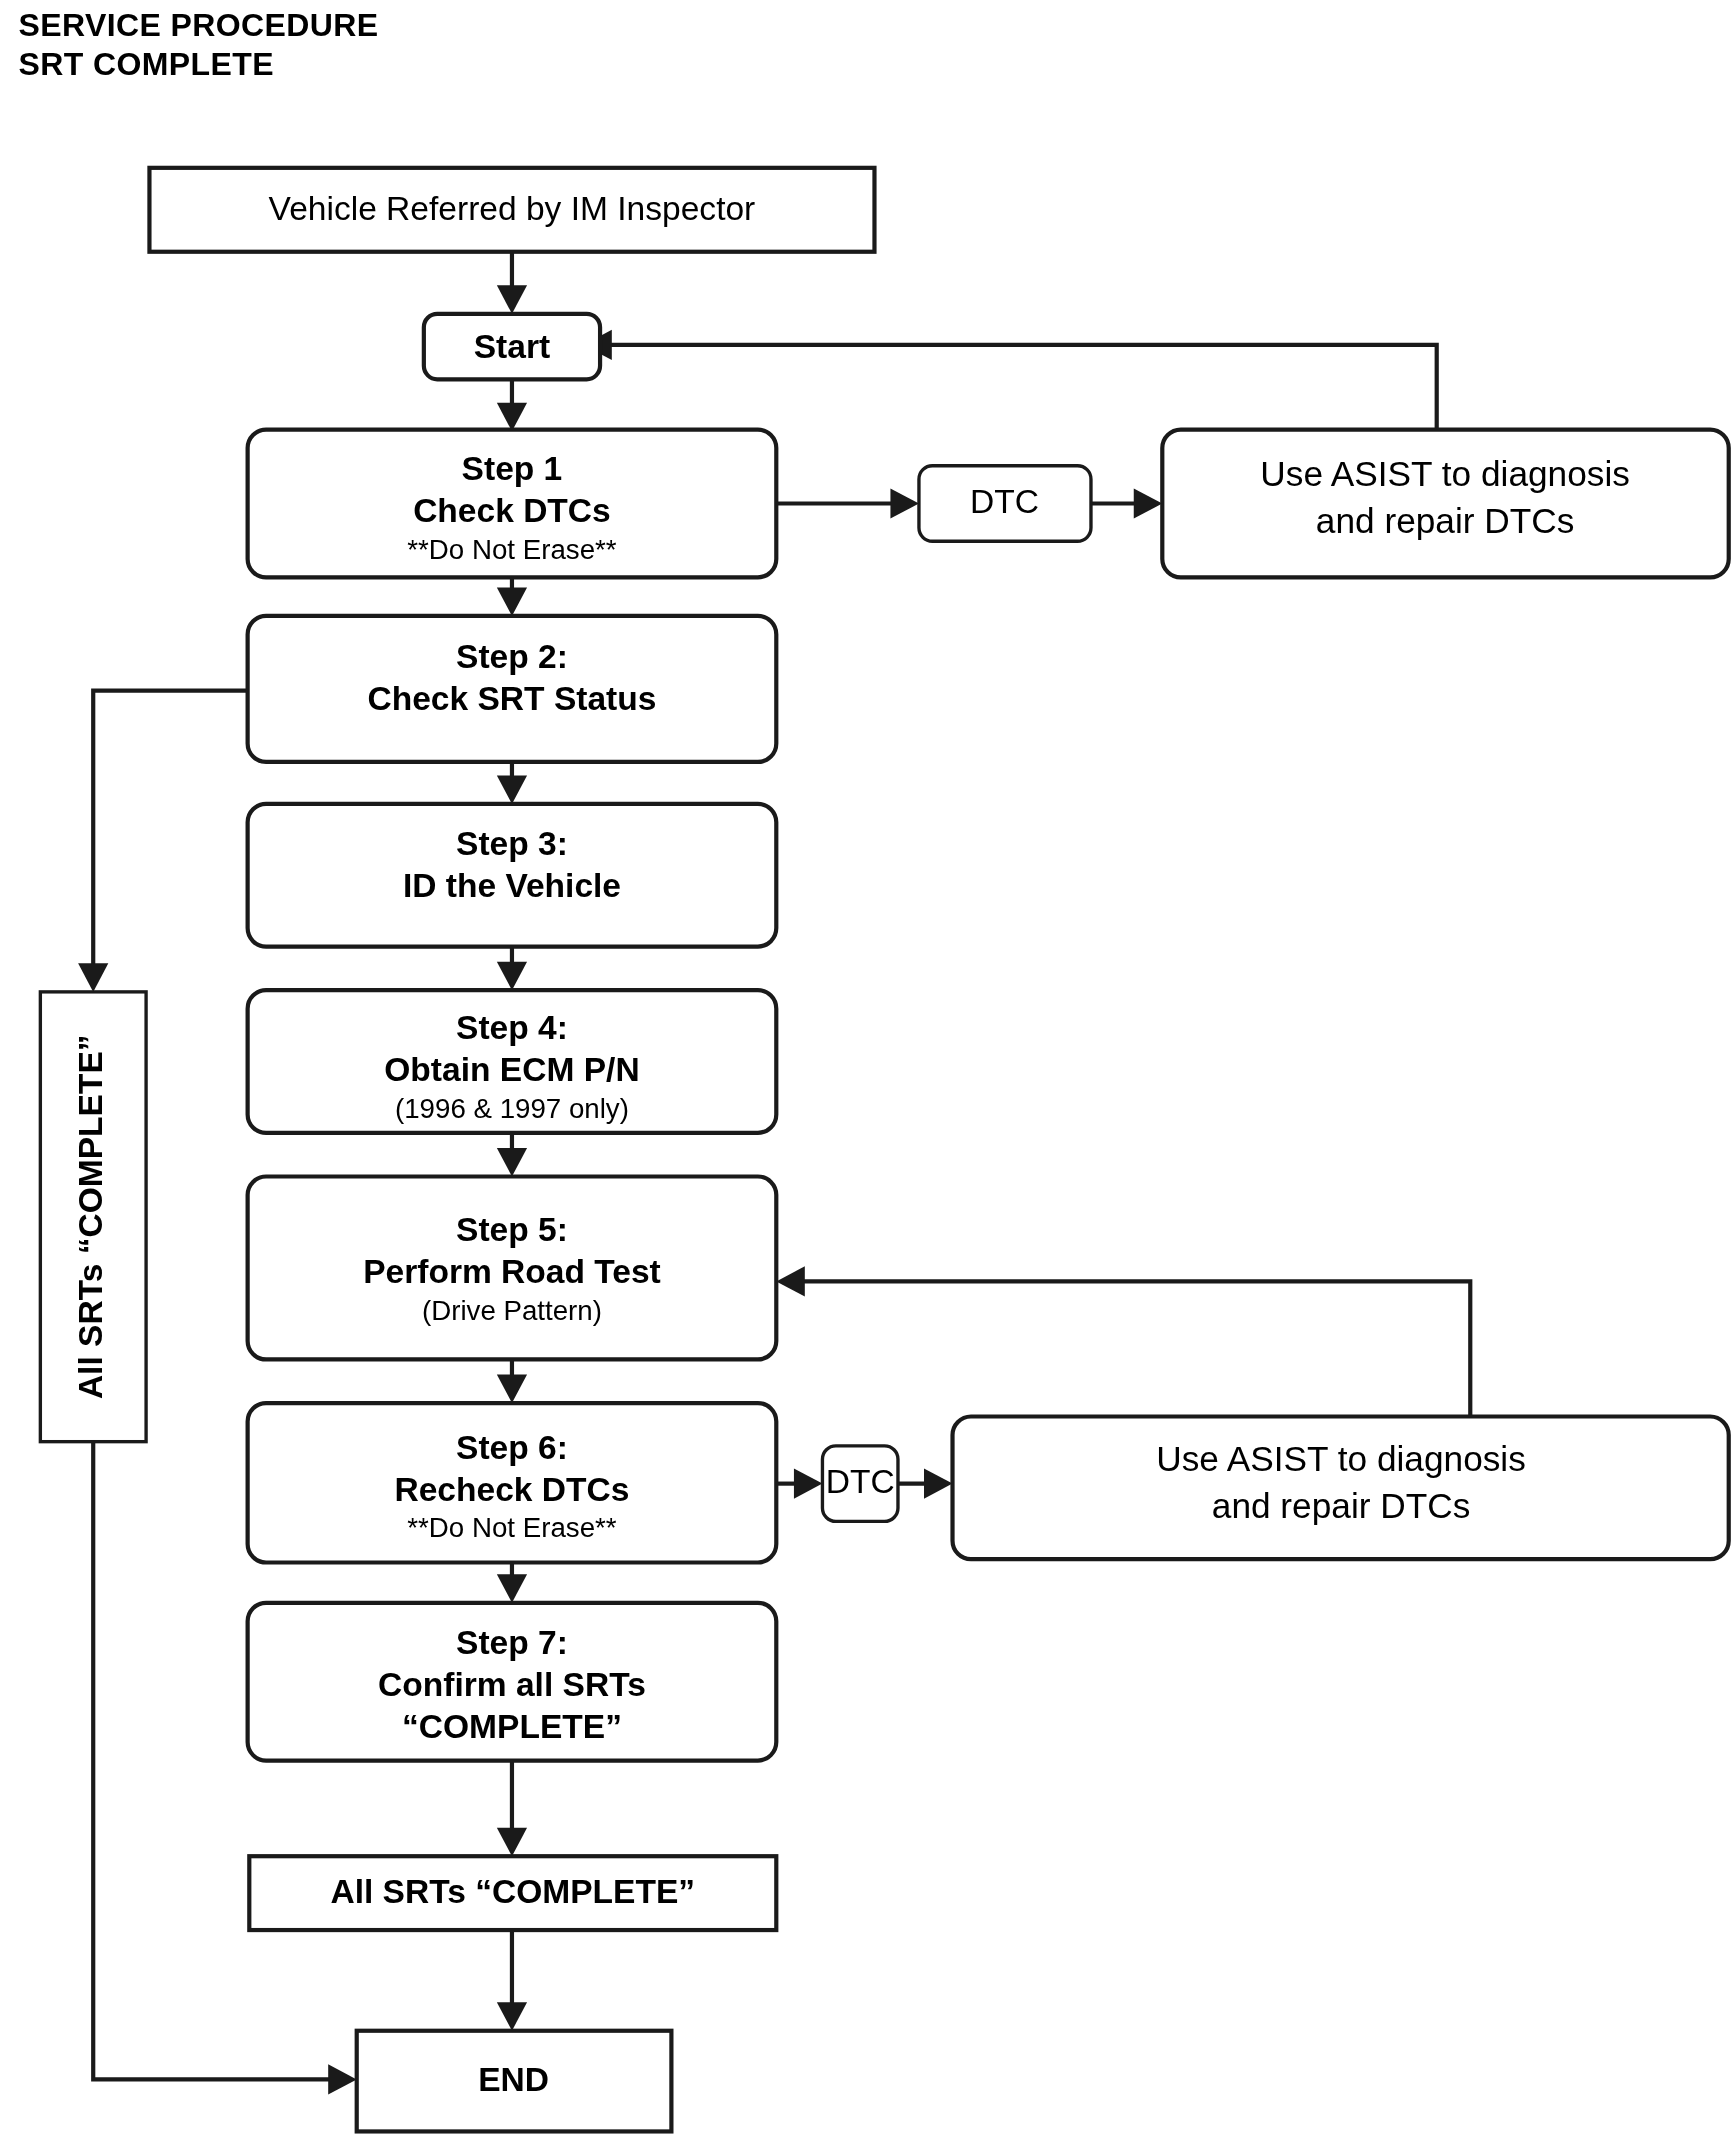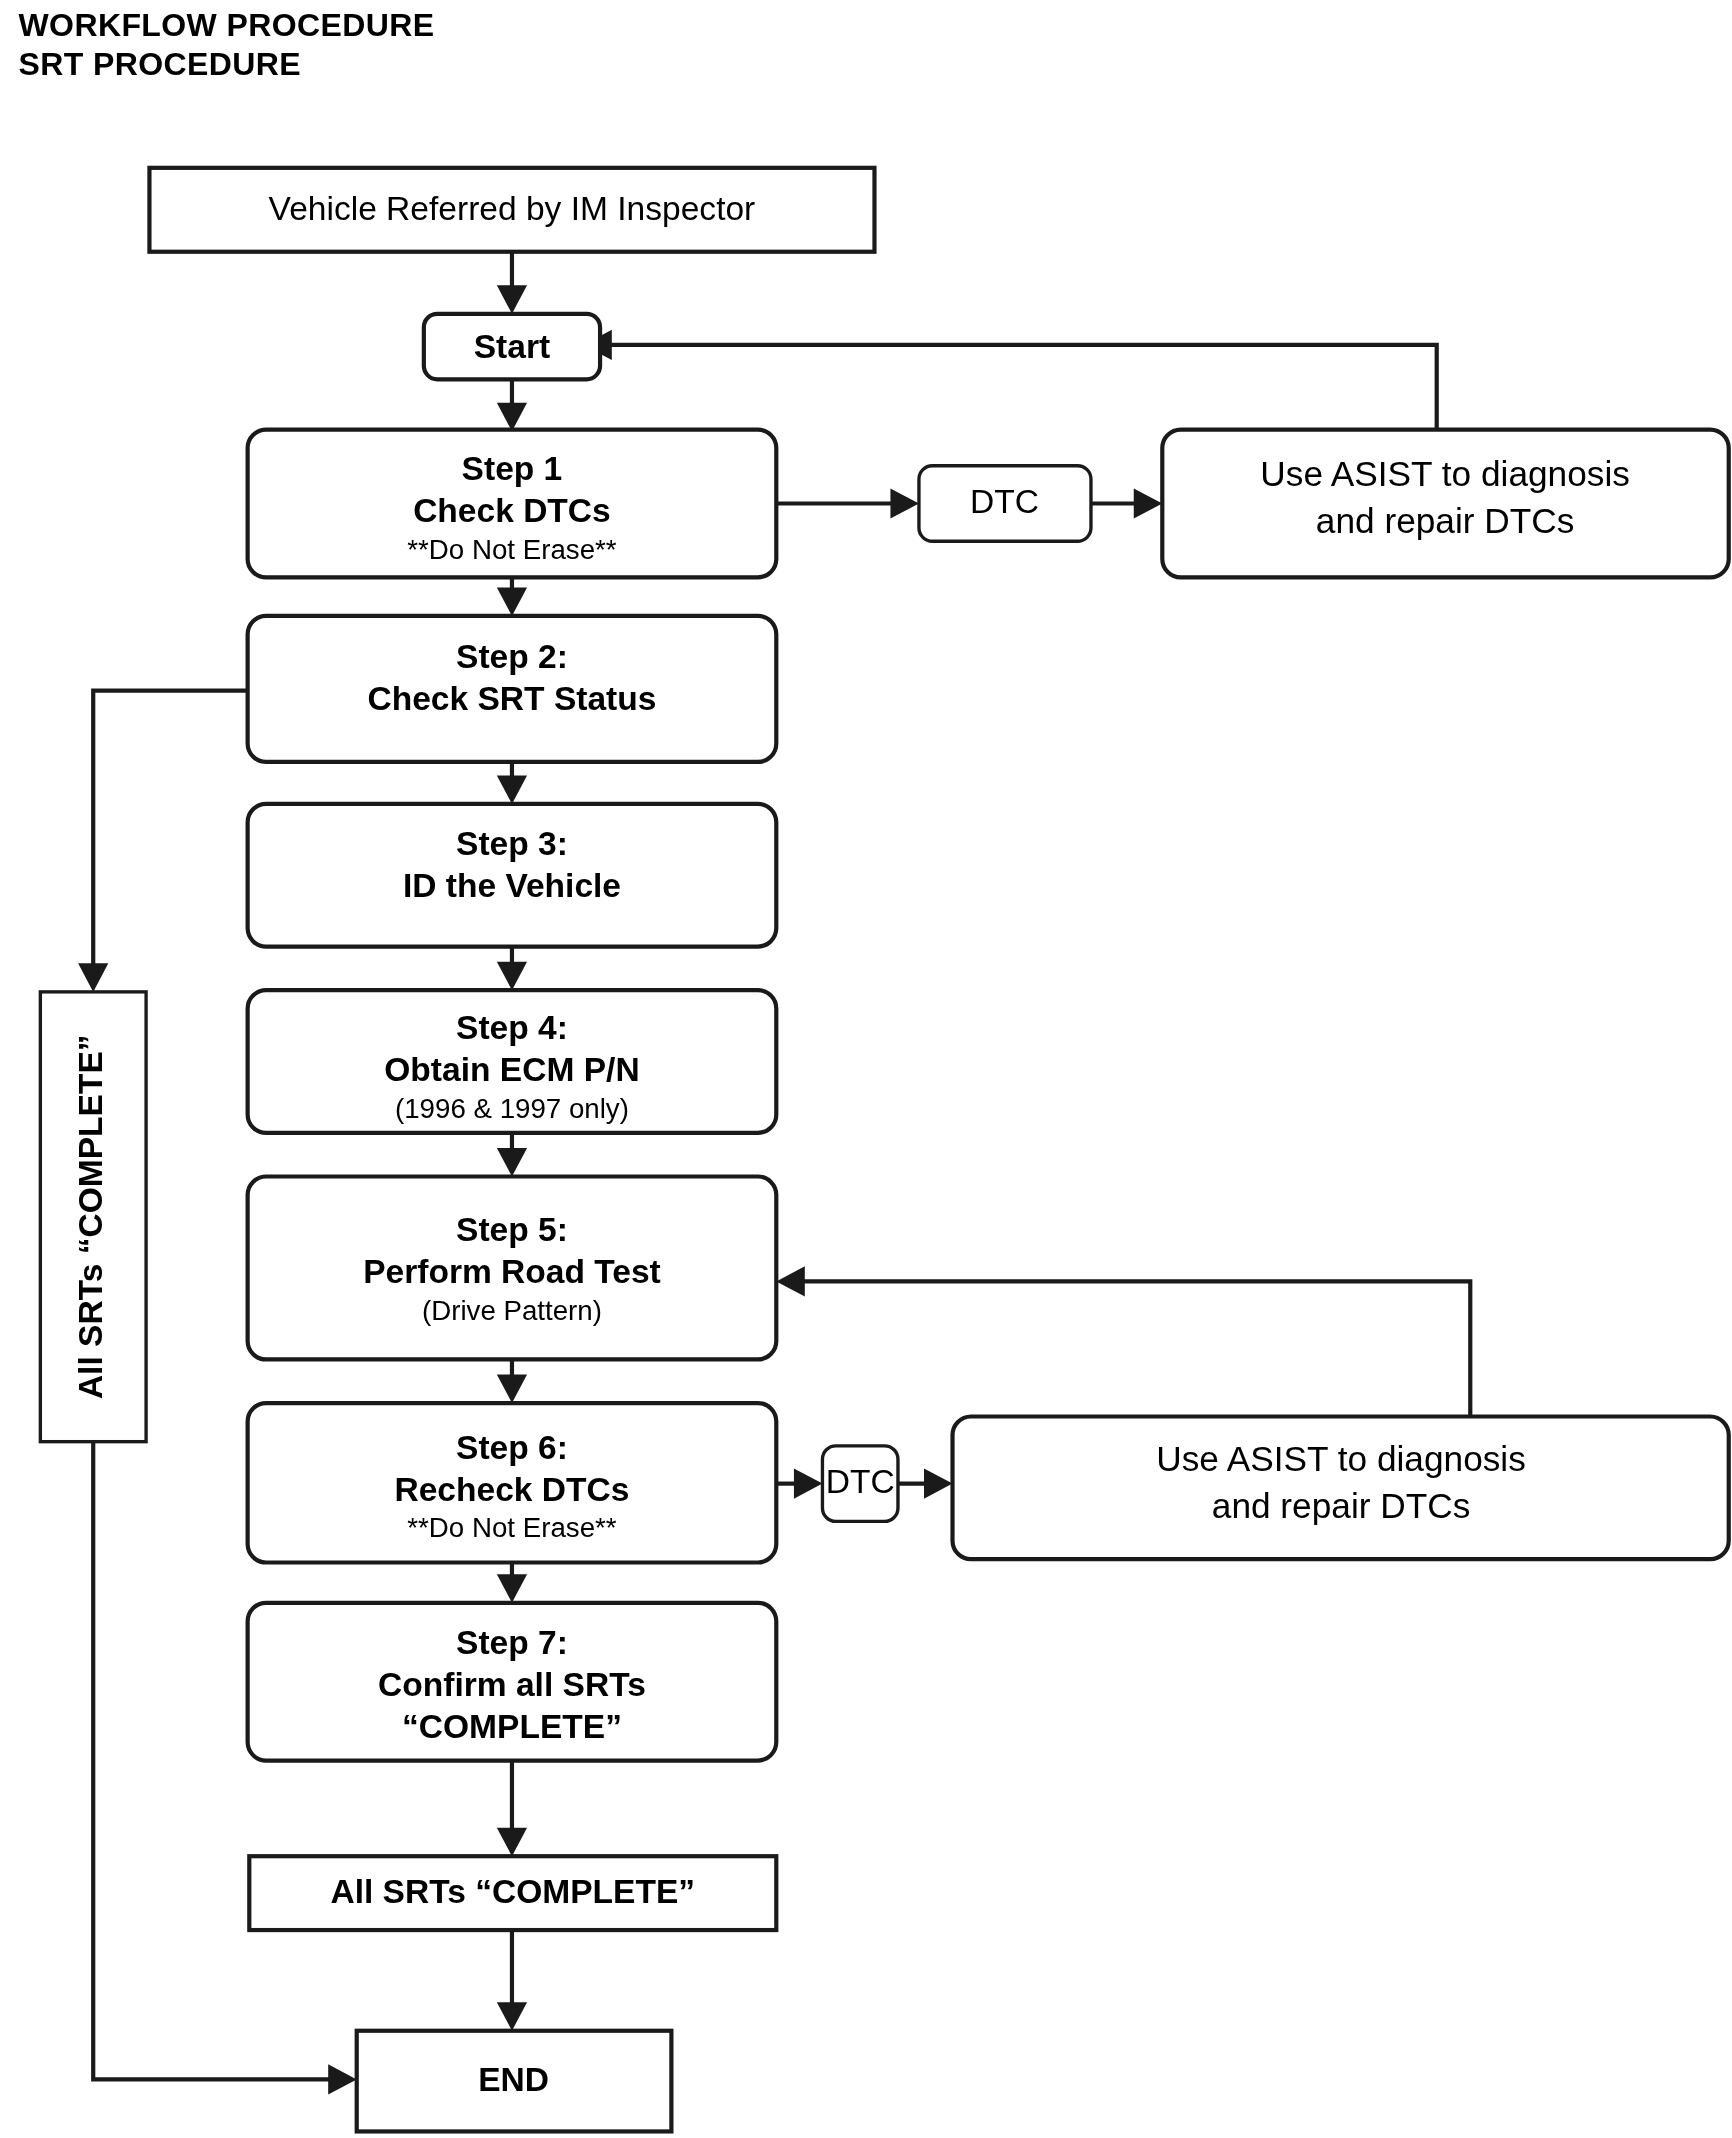--- a/index.html
+++ b/index.html
@@ -81,22 +81,22 @@
   .fs-dtc   { font-size: 40px; }
   .fs-asist { font-size: 42px; }
   .fs-end   { font-size: 40px; }
   .fs-vert  { font-size: 40px; }
 </style>
 </head>
 <body>
 
 <div id="page">
 
-  <div class="heading" id="heading-service">WORKFLOW PROCEDURE</div>
-  <div class="heading" id="heading-srt">SRT PROCEDURE</div>
+  <div class="heading" id="heading-service">SERVICE PROCEDURE</div>
+  <div class="heading" id="heading-srt">SRT COMPLETE</div>
 
   <svg id="flow" viewBox="0 0 2065 2549">
 
     <g>
 
       <g>
         <line class="conn" x1="610" y1="300" x2="610" y2="352"></line>
         <polygon class="arrow-head" points="610,374 592,340 628,340"></polygon>
       </g>
 

